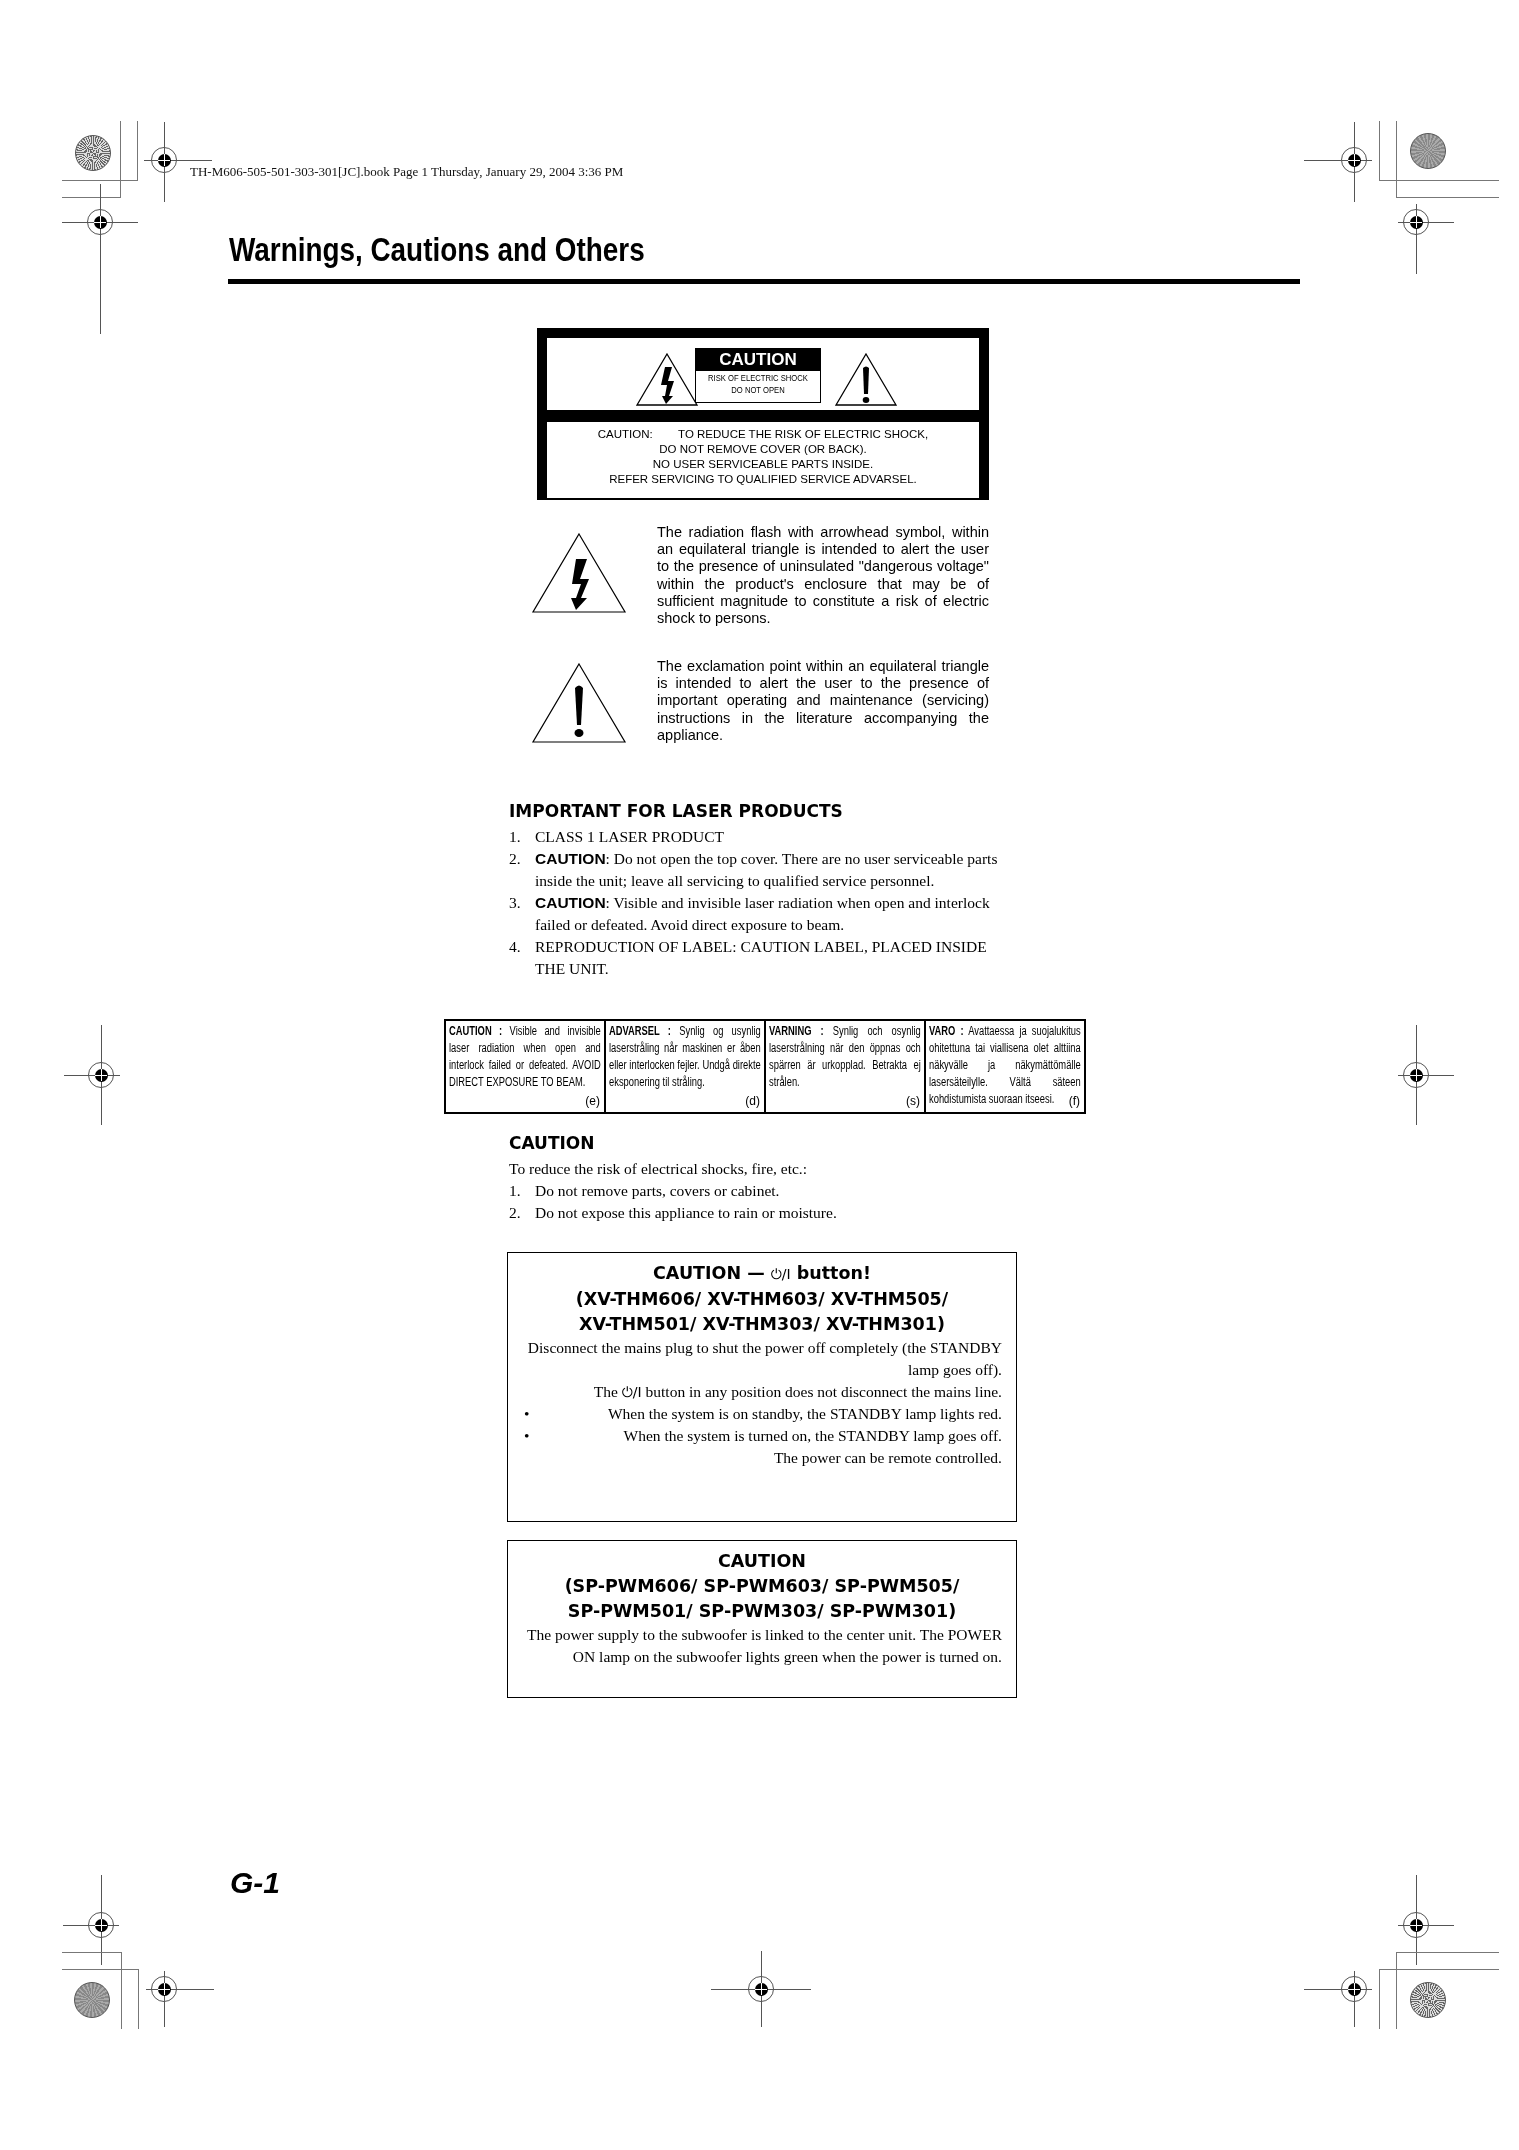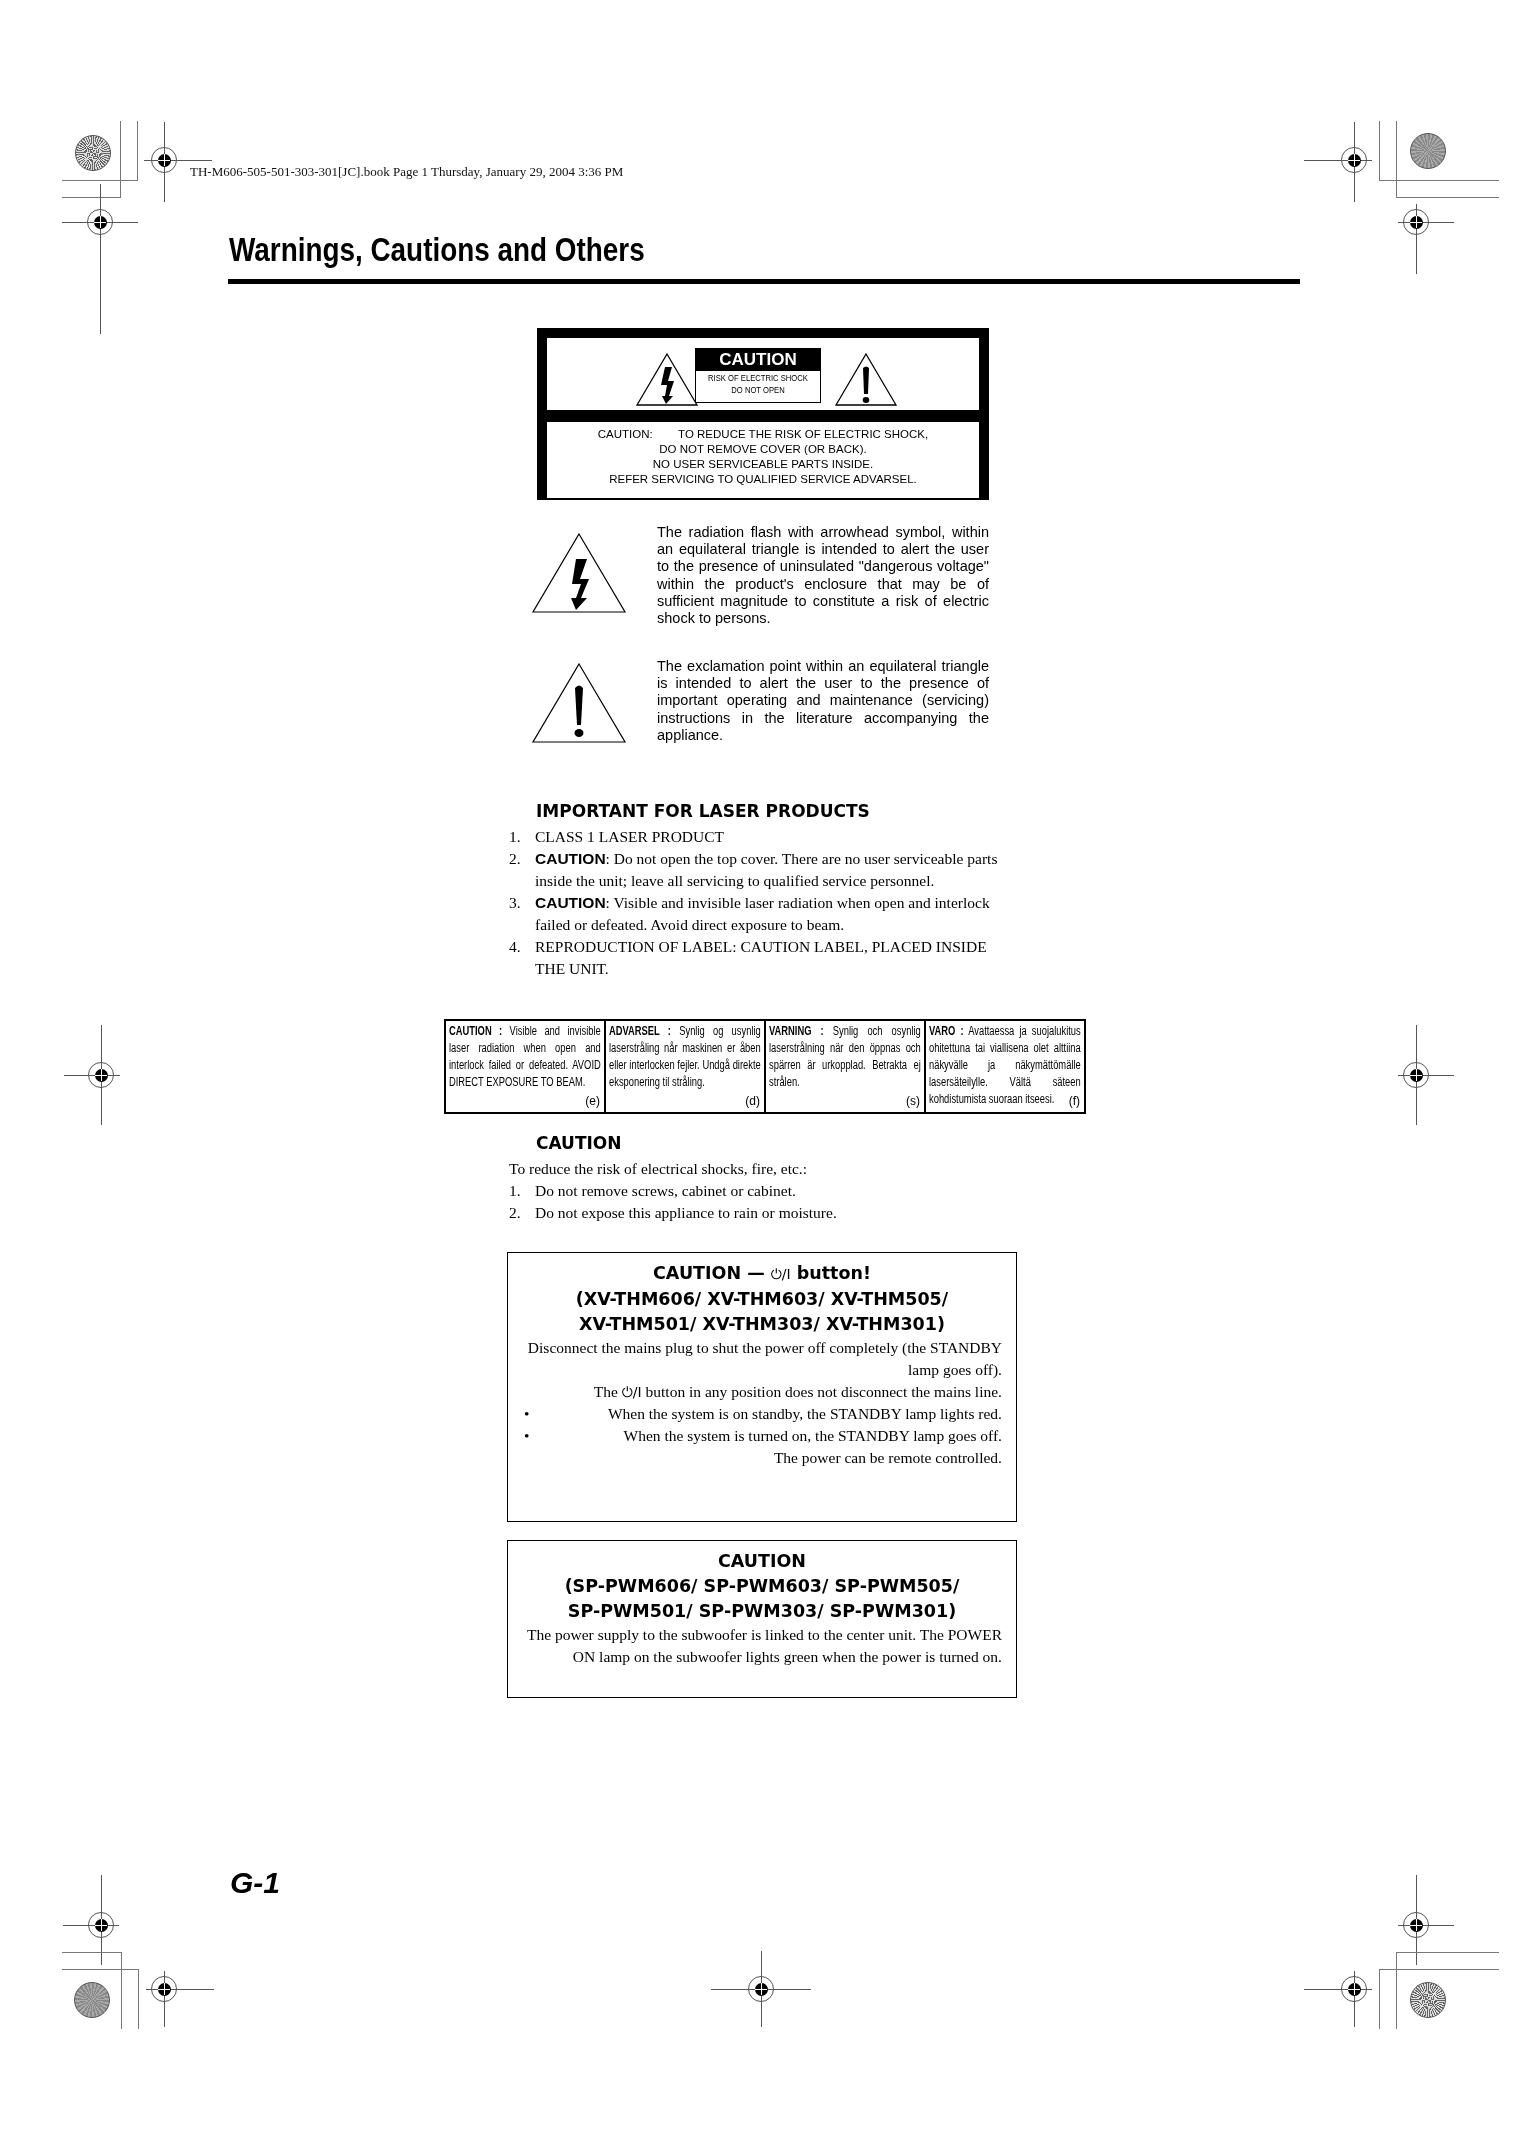--- a/index.html
+++ b/index.html
@@ -32,21 +32,21 @@
     .caution-label { position: absolute; left: 537px; top: 328px; width: 452px; height: 172px; background: #000; }
     .cl-top { position: absolute; left: 10px; top: 10px; width: 432px; height: 72px; background: #fff; }
     .cl-bottom { position: absolute; left: 10px; top: 94px; width: 432px; height: 76px; background: #fff; font-family: "Liberation Sans", sans-serif; font-size: 11.5px; text-align: center; line-height: 15px; padding-top: 5px; }
     .cl-badge { position: absolute; left: 148px; top: 10px; width: 126px; height: 55px; border: 1px solid #000; }
     .cl-badge-head { background: #000; color: #fff; font-family: "Liberation Sans", sans-serif; font-weight: bold; font-size: 17px; text-align: center; height: 22px; line-height: 22px; }
     .cl-badge-sub { font-family: "Liberation Sans", sans-serif; font-size: 9px; text-align: center; line-height: 14px; transform: scaleX(0.85); }
     .cl-line { white-space: pre; }
 
     .symbol-text { position: absolute; left: 657px; width: 332px; font-family: "Liberation Sans", sans-serif; font-size: 14.5px; line-height: 17.2px; text-align: justify; }
 
-    .section-head { position: absolute; font-family: "DejaVu Sans", sans-serif; font-weight: bold; font-size: 17px; margin-left: 27px; }
+    .section-head { position: absolute; font-family: "DejaVu Sans", sans-serif; font-weight: bold; font-size: 17px; }
 
     .body-text { font-family: "Liberation Serif", serif; font-size: 15.5px; line-height: 22px; }
     .olist { position: absolute; list-style: none; }
     .olist li { position: relative; padding-left: 26px; }
     .olist li .num { position: absolute; left: 0; top: 0; }
     .olist b, .inline-bold { font-family: "Liberation Sans", sans-serif; font-weight: bold; }
 
     .laser-table { position: absolute; left: 444px; top: 1019px; width: 642px; height: 95px; border: 2px solid #000; display: flex; }
     .laser-cell { flex: 1; border-right: 2px solid #000; padding: 2px 3px; font-family: "Liberation Sans", sans-serif; font-size: 12px; line-height: 17px; text-align: justify; position: relative; }
     .laser-cell:last-child { border-right: none; }
@@ -249,21 +249,21 @@
   </div>
   <div class="laser-cell">
     <div class="lc-inner"><b>VARO :</b><span> Avattaessa ja suojalukitus ohitettuna tai viallisena olet alttiina näkyvälle ja näkymättömälle lasersäteilylle. Vältä säteen kohdistumista suoraan itseesi.</span></div>
     <span class="code">(f)</span>
   </div>
 </div>
 
 <h2 class="section-head" style="left:509px;top:1133px;">CAUTION</h2>
 <p class="abs body-text" style="left:509px;top:1158px;">To reduce the risk of electrical shocks, fire, etc.:</p>
 <ol class="olist body-text" style="left:509px;top:1180px;width:500px;">
-  <li><span class="num">1.</span><span>Do not remove screws, cabinet or cabinet.</span></li>
+  <li><span class="num">1.</span><span>Do not remove parts, covers or cabinet.</span></li>
   <li><span class="num">2.</span><span>Do not expose this appliance to rain or moisture.</span></li>
 </ol>
 
 <div class="boxed" style="left:507px;top:1252px;width:510px;height:270px;">
   <div class="bh">
     <span>CAUTION — </span><span class="power-glyph">⏻/I</span><span> button!</span>
   </div>
   <div class="bh">(XV-THM606/ XV-THM603/ XV-THM505/</div>
   <div class="bh">XV-THM501/ XV-THM303/ XV-THM301)</div>
   <p class="bt">Disconnect the mains plug to shut the power off completely (the STANDBY lamp goes off).</p>

